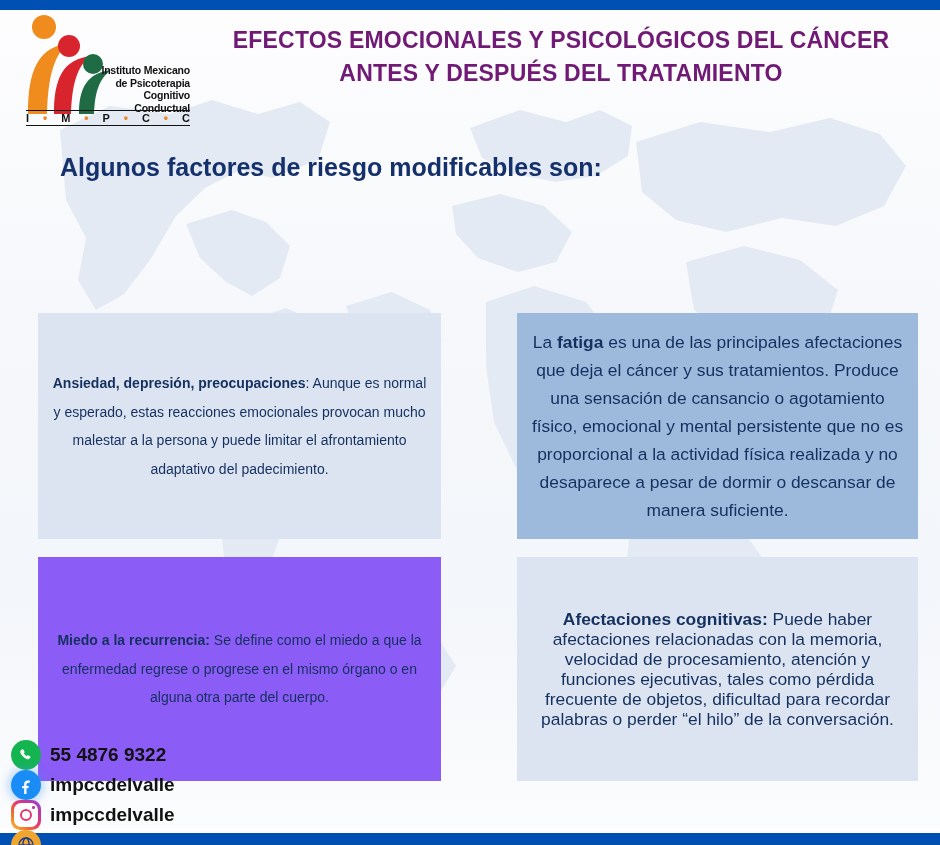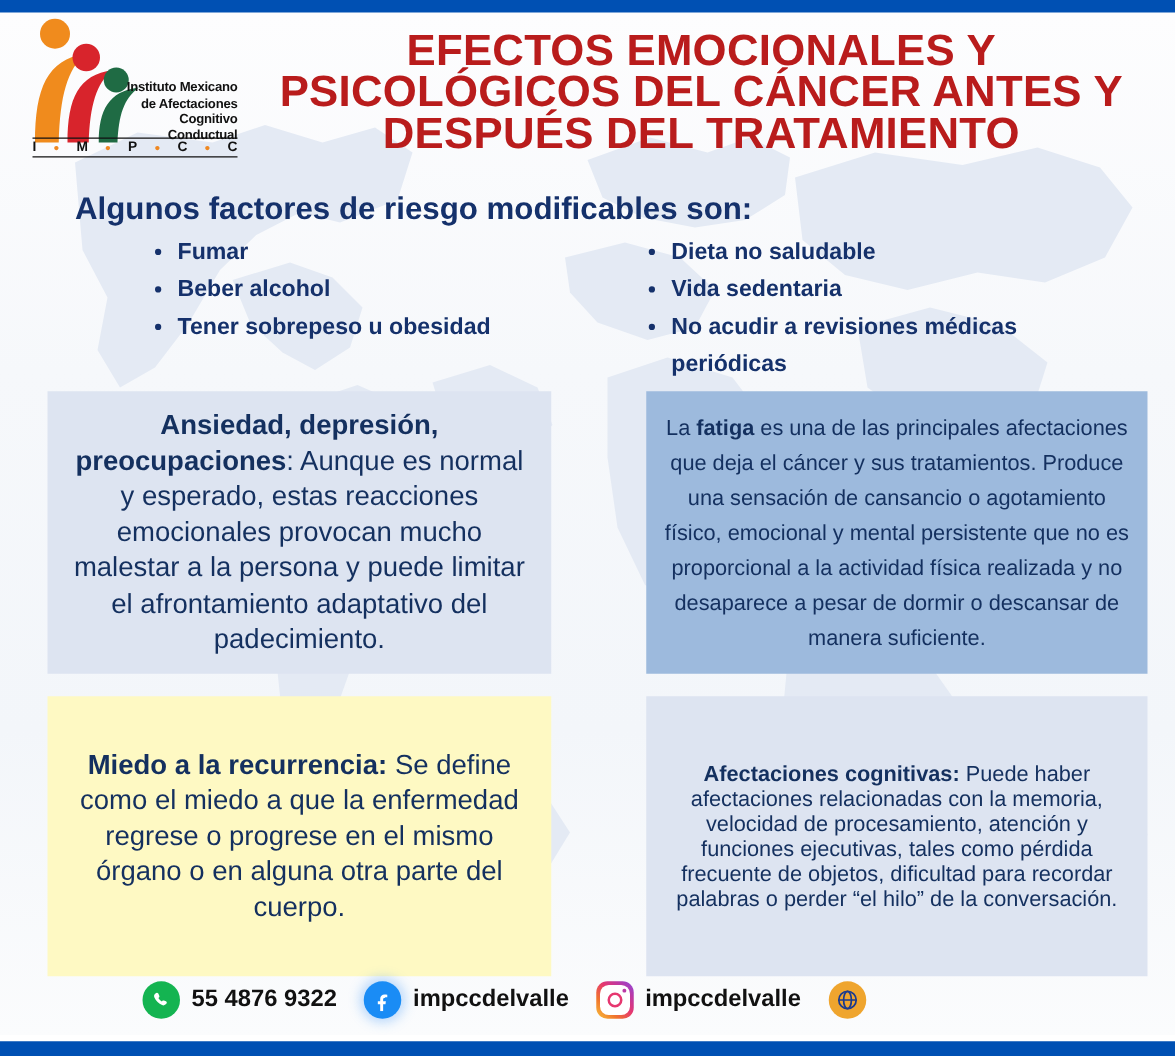--- a/index.html
+++ b/index.html
@@ -73,23 +73,23 @@
     align-items: center;
     font-weight: 700;
     font-size: 11px;
     color: #111;
   }
   #logo-acronym .dot { color: #ef8822; font-size: 12px; line-height: 1; }
   #title {
     position: absolute; left: 196px; top: 14px;
     width: 730px;
     text-align: center;
-    color: #b91c1c;
-    font-weight: 700;
-    font-size: 35px;
+    color: #701a75;
+    font-weight: 700;
+    font-size: 23px;
     line-height: 33px;
     letter-spacing: 0.2px;
   }
   
   #subtitle {
     position: absolute; left: 60px; top: 152px;
     width: 830px;
     color: #15316b;
     font-weight: 700;
     font-size: 25px;
@@ -124,39 +124,40 @@
   .bullet-item.wrap::before { top: 13px; }
   
   .card {
     position: absolute;
     padding: 10px 14px;
     display: flex;
     align-items: center;
     justify-content: center;
     text-align: center;
     color: #14305f;
-    font-size: 22px;
+    font-size: 14px;
     line-height: 28.5px;
   }
   .card p { width: 100%; }
   .card b { font-weight: 700; }
   .card .hdr { font-weight: 700; }
   #card-1 { left: 38px; top: 313px; width: 403px; height: 226px; background: #dde4f1; }
   #card-2 { left: 517px; top: 313px; width: 401px; height: 226px; background: #9dbadd; font-size: 17.4px; line-height: 28px;}
-  #card-3 { left: 38px; top: 557px; width: 403px; height: 224px; background: #fef9c3; }
+  #card-3 { left: 38px; top: 557px; width: 403px; height: 224px; background: #8b5cf6; }
   #card-4 { left: 517px; top: 557px; width: 401px; height: 224px; background: #dde4f1; font-size: 17.4px; line-height: 20px; }
   
   #footer {
     position: absolute; left: 0; bottom: 22px;
     width: 807px; height: 46px;
     display: flex;
-    align-items: center;
+    align-items: flex-start;
     justify-content: center;
     gap: 0px;
     background: transparent;
+    flex-direction: column;
   }
   .contact {
     display: flex;
     align-items: center;
     gap: 9px;
     margin: 0 11px;
   }
   .contact .ctext {
     font-weight: 700;
     font-size: 19px;
@@ -232,53 +233,41 @@
       <svg id="logo-figures" viewBox="0 0 110 110" aria-hidden="true">
         <circle cx="30" cy="17" r="12" fill="#f08b1d"></circle>
         <path d="M14 104 C14 60 24 38 54 33 C40 46 34 66 33 104 Z" fill="#f08b1d"></path>
         <circle cx="55" cy="36" r="11" fill="#d8242c"></circle>
         <path d="M40 104 C40 68 49 50 76 46 C63 57 58 74 57 104 Z" fill="#d8242c"></path>
         <circle cx="79" cy="54" r="10" fill="#1f6b44"></circle>
         <path d="M65 104 C65 78 73 63 97 60 C85 69 81 82 80 104 Z" fill="#1f6b44"></path>
       </svg>
       <div id="logo-text">
         <div>Instituto Mexicano</div>
-        <div>de Afectaciones</div>
+        <div>de Psicoterapia</div>
         <div>Cognitivo Conductual</div>
       </div>
       <div id="logo-acronym">
         <span>I</span>
         <span class="dot">•</span>
         <span>M</span>
         <span class="dot">•</span>
         <span>P</span>
         <span class="dot">•</span>
         <span>C</span>
         <span class="dot">•</span>
         <span>C</span>
       </div>
     </div>
 
     <div id="title">EFECTOS EMOCIONALES Y PSICOLÓGICOS DEL CÁNCER ANTES Y DESPUÉS DEL TRATAMIENTO</div>
   </div>
 
   <div id="subtitle">Algunos factores de riesgo modificables son:</div>
 
-  <div id="bullets">
-    <div class="bullet-col left">
-      <div class="bullet-item">Fumar</div>
-      <div class="bullet-item">Beber alcohol</div>
-      <div class="bullet-item">Tener sobrepeso u obesidad</div>
-    </div>
-    <div class="bullet-col right">
-      <div class="bullet-item">Dieta no saludable</div>
-      <div class="bullet-item">Vida sedentaria</div>
-      <div class="bullet-item wrap">No acudir a revisiones médicas periódicas</div>
-    </div>
-  </div>
 
   <div class="card" id="card-1">
     <p>
       <span class="hdr">Ansiedad, depresión, preocupaciones</span><span class="hdr-suffix">:</span>
       <span>Aunque es normal y esperado, estas reacciones emocionales provocan mucho malestar a la persona y puede limitar el afrontamiento adaptativo del padecimiento.</span>
     </p>
   </div>
 
   <div class="card" id="card-2">
     <p>

